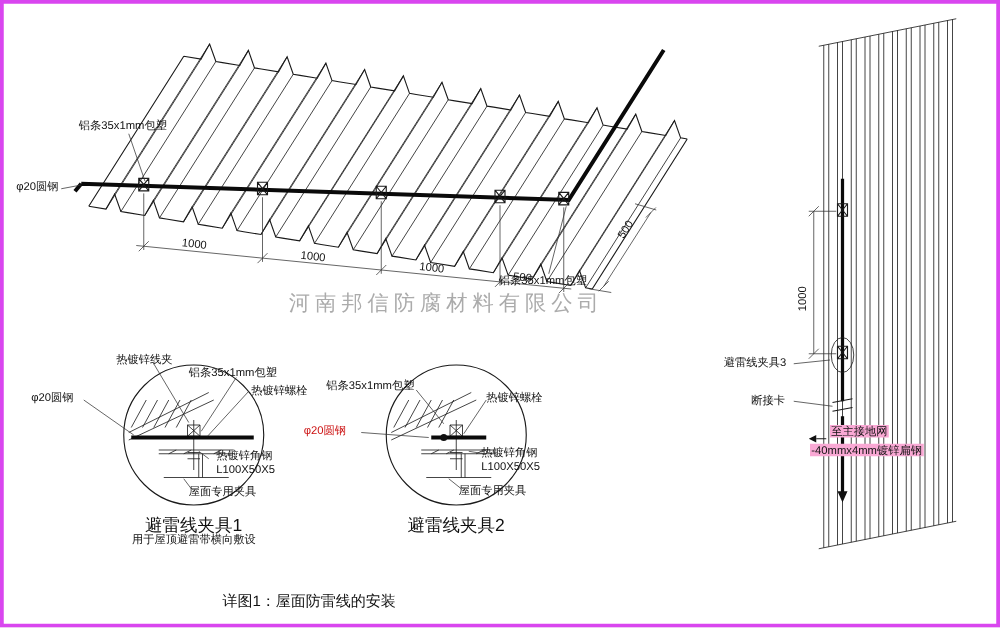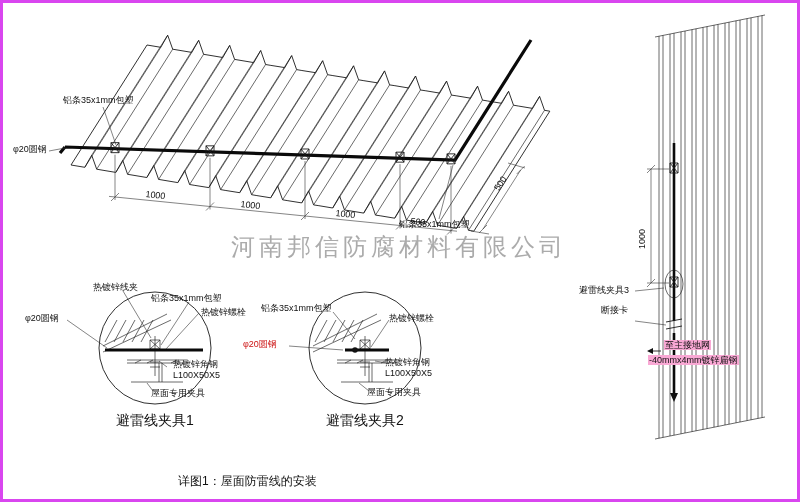--- a/index.html
+++ b/index.html
@@ -15,21 +15,21 @@
   .wire2{fill:none;stroke:#0a0a0a;stroke-width:2.6;}
   .dim{fill:none;stroke:#333;stroke-width:.6;}
   .fillk{fill:#111;stroke:none;}
   .lbl{position:absolute;font-size:9px;line-height:1.15;color:#111;white-space:nowrap;transform-origin:left top;}
   .red{color:#cc1111;}
   .ctr{text-align:center;}
   .ttl{font-size:14px;}
   .bgw{background:#f9a8d4;padding:0 1px;}
   .cap{position:absolute;font-size:12px;color:#111;border-bottom:1px solid #333;
        padding:0 3px 19px;white-space:nowrap;}
-  .wm{position:absolute;font-family:"Liberation Serif",serif;font-size:24px;color:#a2a2a2;
+  .wm{position:absolute;font-family:"Liberation Serif",serif;font-size:17px;color:#a2a2a2;
       letter-spacing:4px;white-space:nowrap;opacity:.9;}
 </style>
 </head>
 <body>
 
 <div id="canvas">
 
   <svg id="art" width="800" height="502" viewBox="0 0 800 502">
     <g>
       <path id="roof-profile" class="ln" d="M68.0,162.0L81.8,164.3L88.7,152.2L93.7,166.2L99.0,167.1L112.8,169.4L119.7,157.3L124.6,171.3L130.0,172.2L143.8,174.5L150.7,162.4L155.6,176.4L161.0,177.3L174.8,179.6L181.7,167.5L186.6,181.5L191.9,182.4L205.8,184.6L212.7,172.6L217.6,186.6L222.9,187.5L236.7,189.7L243.7,177.7L248.6,191.7L253.9,192.6L267.7,194.8L274.6,182.8L279.6,196.8L284.9,197.7L298.7,199.9L305.6,187.9L310.6,201.9L315.9,202.7L329.7,205.0L336.6,193.0L341.5,207.0L346.9,207.8L360.7,210.1L367.6,198.1L372.5,212.1L377.9,212.9L391.7,215.2L398.6,203.2L403.5,217.1L408.8,218.0L422.7,220.3L429.6,208.3L434.5,222.2L439.8,223.1L453.6,225.4L460.6,213.4L465.5,227.3L470.8,228.2M144.0,42.0L157.8,44.3L164.7,32.2L169.7,46.2L175.0,47.1L188.8,49.4L195.7,37.3L200.6,51.3L206.0,52.2L219.8,54.5L226.7,42.4L231.6,56.4L237.0,57.3L250.8,59.6L257.7,47.5L262.6,61.5L267.9,62.4L281.8,64.6L288.7,52.6L293.6,66.6L298.9,67.5L312.7,69.7L319.7,57.7L324.6,71.7L329.9,72.6L343.7,74.8L350.6,62.8L355.6,76.8L360.9,77.7L374.7,79.9L381.6,67.9L386.6,81.9L391.9,82.7L405.7,85.0L412.6,73.0L417.5,87.0L422.9,87.8L436.7,90.1L443.6,78.1L448.5,92.1L453.9,92.9L467.7,95.2L474.6,83.2L479.5,97.1L484.8,98.0L498.7,100.3L505.6,88.3L510.5,102.2L515.8,103.1L529.6,105.4L536.6,93.4L541.5,107.3L546.8,108.2M68.0,162.0L144.0,42.0M470.8,228.2L546.8,108.2"></path>
@@ -75,31 +75,32 @@
   <div class="lbl" style="left:489px;top:184px;transform:rotate(-57deg)">500</div>
 
   <div class="lbl" style="left:90px;top:279px">热镀锌线夹</div>
   <div class="lbl" style="left:148px;top:290px">铝条35x1mm包塑</div>
   <div class="lbl" style="left:198px;top:304px">热镀锌螺栓</div>
   <div class="lbl" style="left:22px;top:310px">φ20圆钢</div>
   <div class="lbl" style="left:170px;top:356px">热镀锌角钢</div>
   <div class="lbl" style="left:170px;top:367px">L100X50X5</div>
   <div class="lbl" style="left:148px;top:385px">屋面专用夹具</div>
   <div class="lbl ttl ctr" style="left:92px;top:409px;width:120px">避雷线夹具1</div>
+  <div class="lbl ctr" style="left:72px;top:423px;width:160px">用于屋顶避雷带横向敷设</div>
 
   <div class="lbl" style="left:258px;top:300px">铝条35x1mm包塑</div>
   <div class="lbl" style="left:386px;top:310px">热镀锌螺栓</div>
   <div class="lbl red" style="left:240px;top:336px">φ20圆钢</div>
   <div class="lbl" style="left:382px;top:354px">热镀锌角钢</div>
   <div class="lbl" style="left:382px;top:365px">L100X50X5</div>
   <div class="lbl" style="left:364px;top:384px">屋面专用夹具</div>
   <div class="lbl ttl ctr" style="left:302px;top:409px;width:120px">避雷线夹具2</div>
 
   <div class="lbl" style="left:576px;top:282px">避雷线夹具3</div>
-  <div class="lbl" style="left:598px;top:302px">断接卡</div>
+  <div class="lbl" style="left:598px;top:312px">断接卡</div>
   <div class="lbl bgw" style="left:661px;top:337px">至主接地网</div>
   <div class="lbl bgw" style="left:645px;top:352px">-40mmx4mm镀锌扁钢</div>
   <div class="lbl" style="left:634px;top:246px;transform:rotate(-90deg)">1000</div>
 
   <div class="cap" style="left:172px;top:470px">详图1：屋面防雷线的安装</div>
 
   <div class="wm" style="left:228px;top:228px">河南邦信防腐材料有限公司</div>
 </div>
 
 </body></html>

